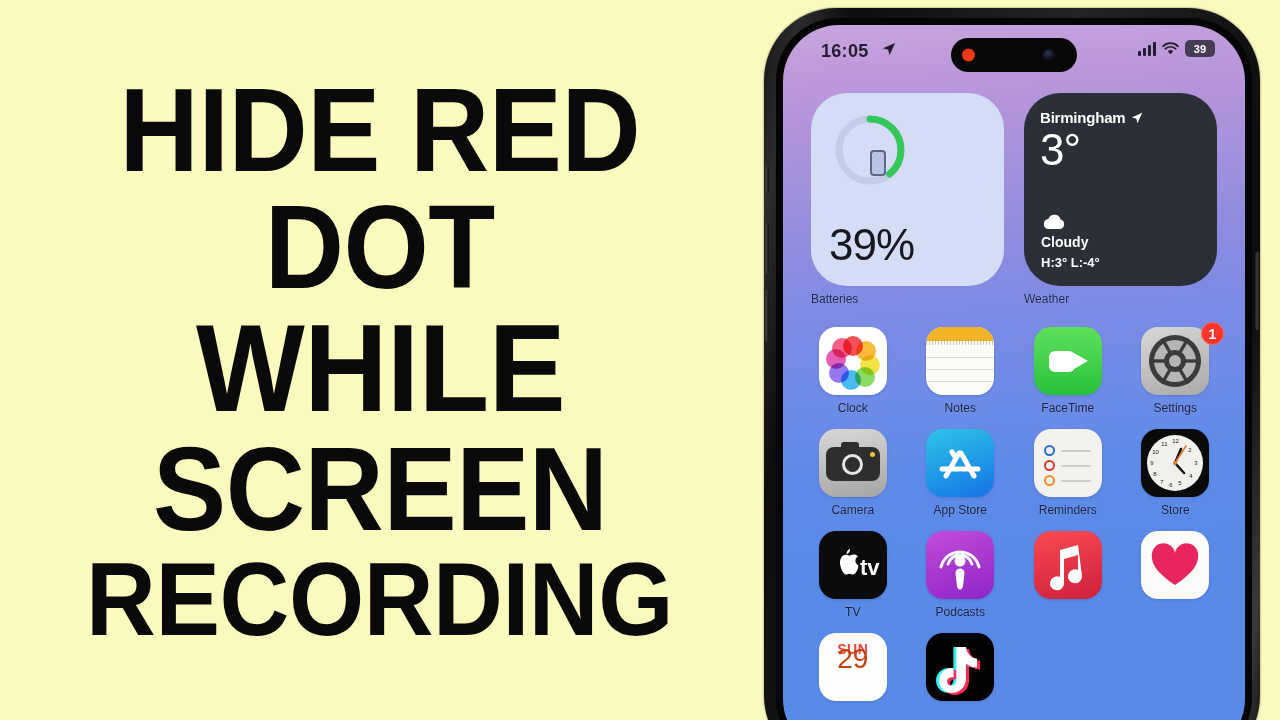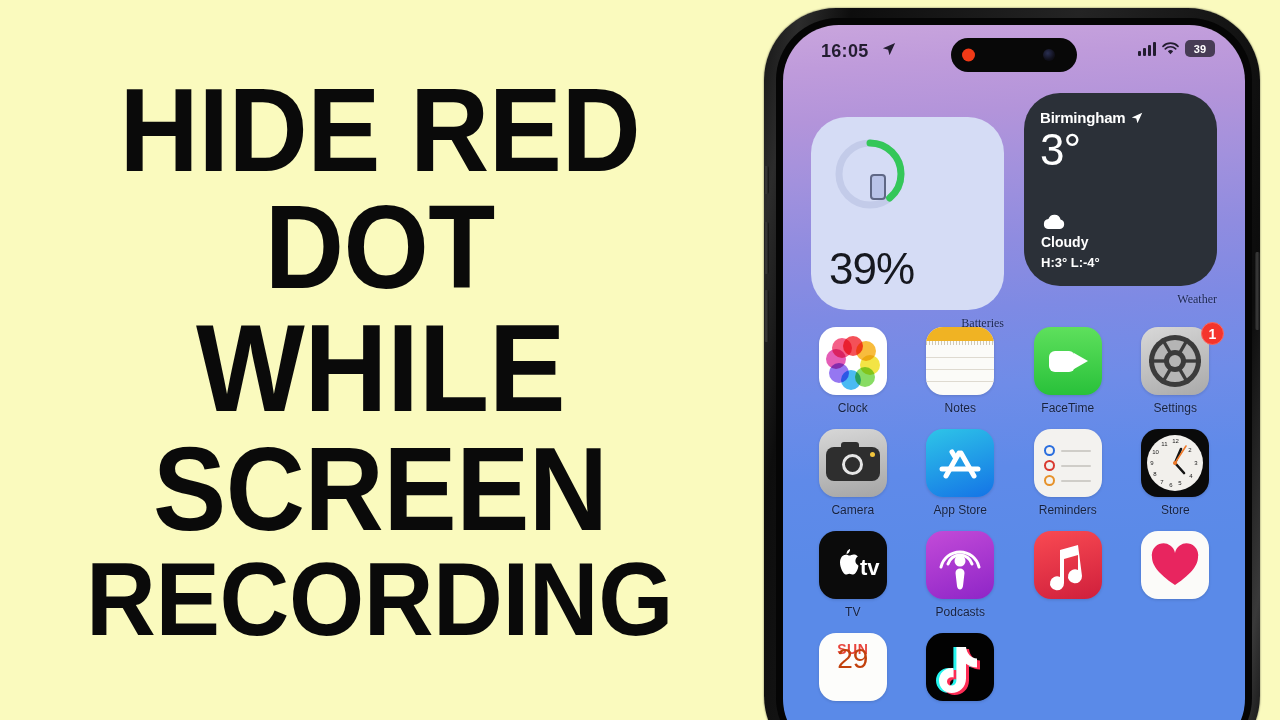--- a/index.html
+++ b/index.html
@@ -158,29 +158,28 @@
     display: flex; gap: 20px;
   }
   .widget-cell { width: 193px; }
   .widget-card {
     width: 193px; height: 193px;
     border-radius: 36px;
     position: relative;
     overflow: hidden;
   }
   .widget-label {
-    text-align: right;
+    text-align: left;
     font-size: 12px;
     color: #1a2550;
     margin-top: 6px;
     text-shadow: 0 0 2px rgba(255,255,255,0.25);
-    font-family: Liberation Serif, serif;
-  }
-  
-  #batteries-card { background: #d5dcf5; margin-top: 24px; }
+  }
+  
+  #batteries-card { background: #d5dcf5; }
   #battery-ring {
     position: absolute;
     left: 20px; top: 18px;
     width: 78px; height: 78px;
   }
   #battery-phone-glyph {
     position: absolute;
     left: 50%; top: 50%;
     transform: translate(-50%,-50%);
     width: 16px; height: 26px;

